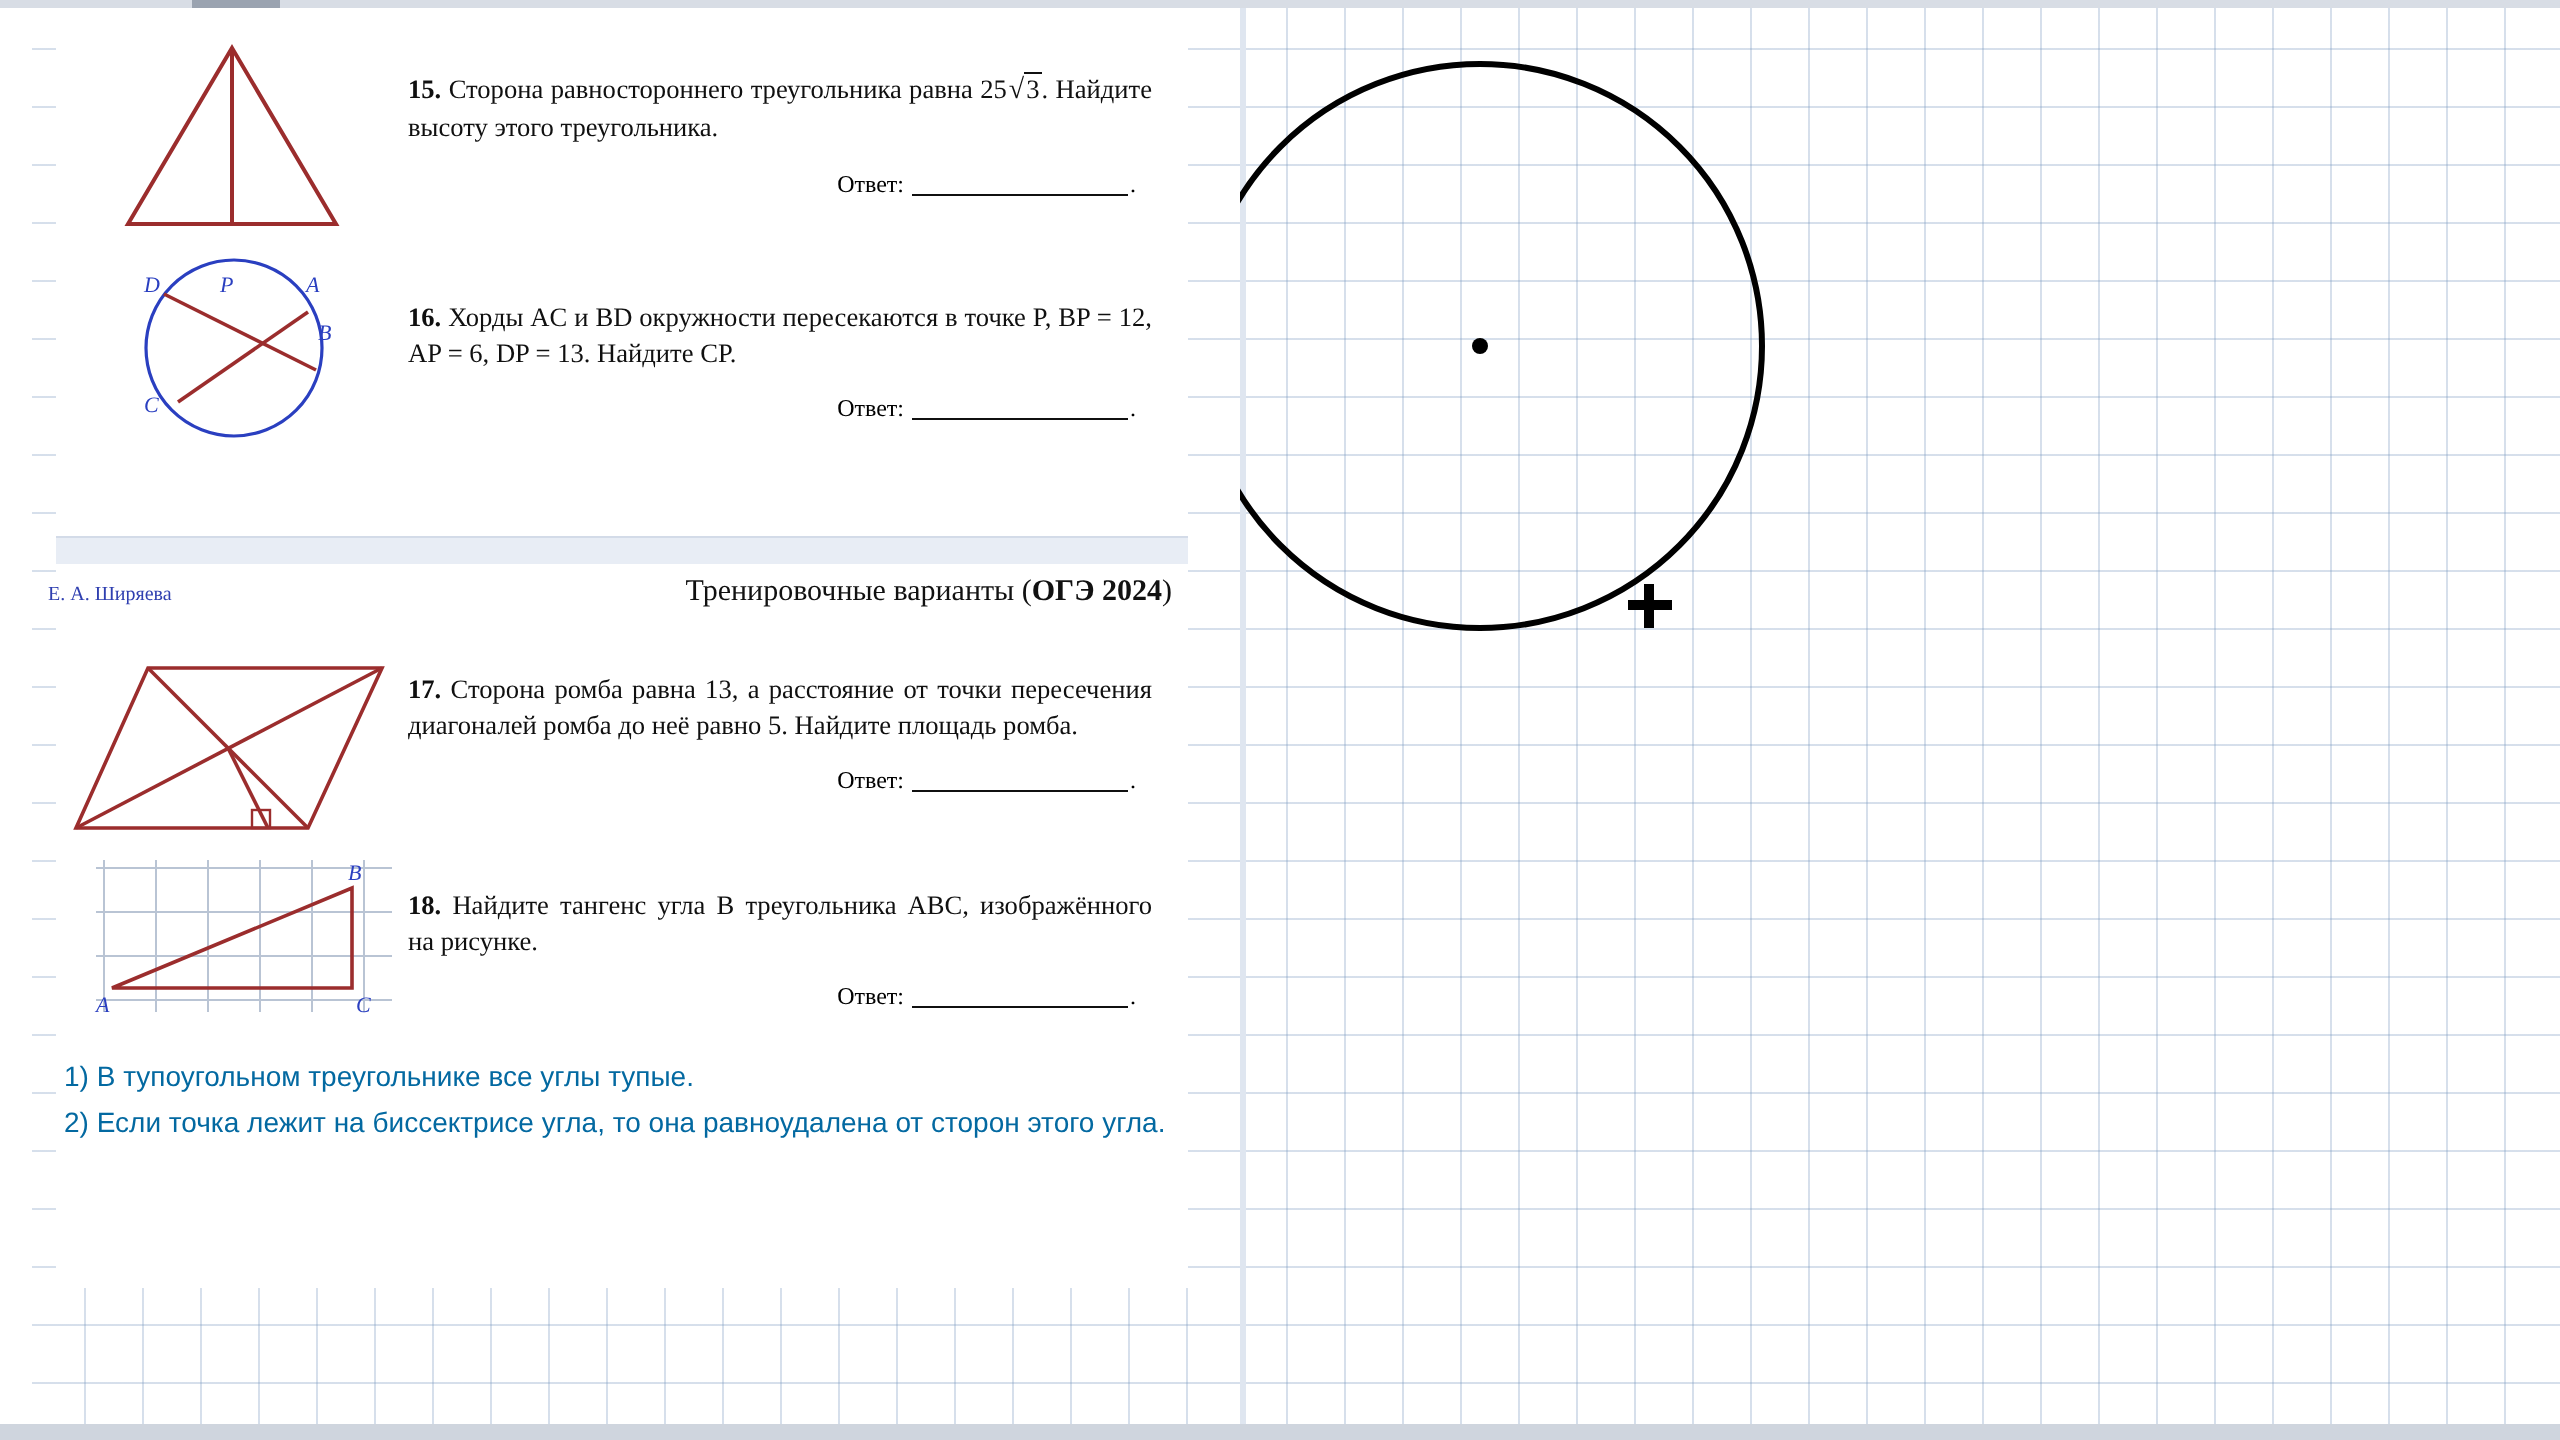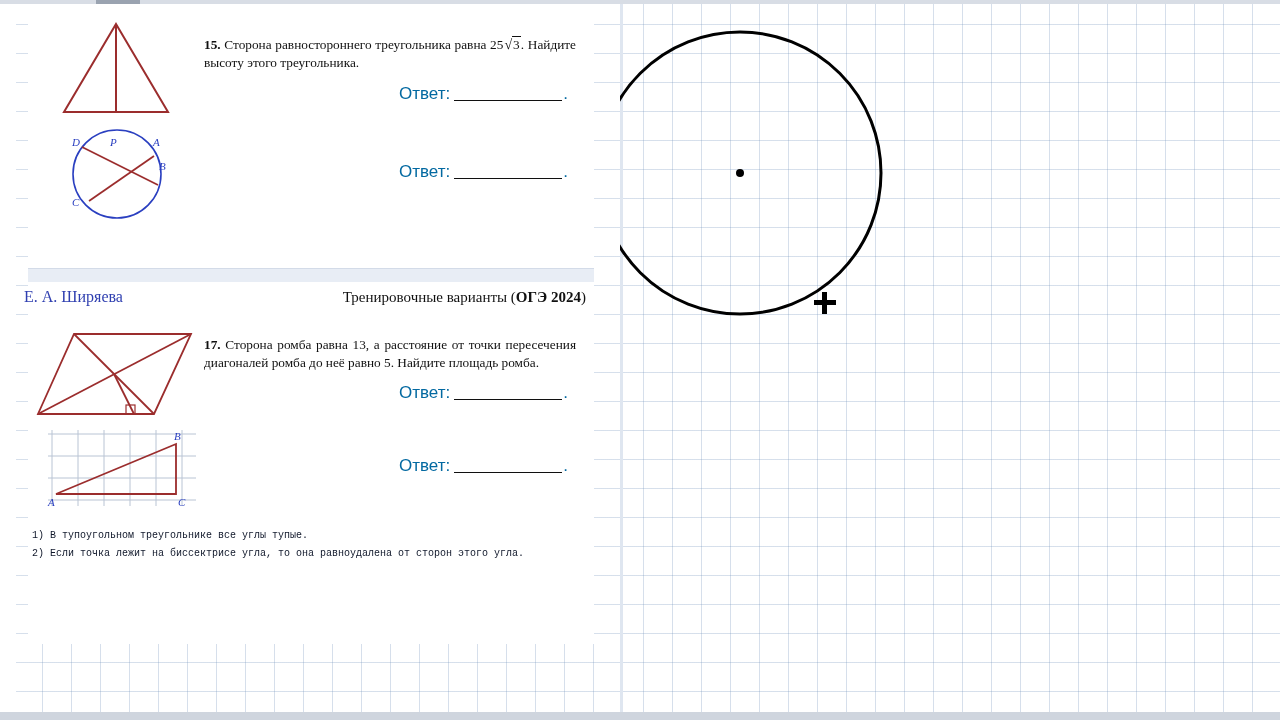--- a/index.html
+++ b/index.html
@@ -72,44 +72,44 @@
     top: 288px;
     width: 562px;
     font-size: 11px;
     display: flex;
     justify-content: space-between;
     align-items: baseline;
   }
   .page-header .author {
     color: #2f3fb0;
     font-family: "Liberation Serif", serif;
-    font-size: 16px;
+    font-size: 10px;
   }
   .page-header .hdr-right {
     color: #111;
     font-size: 15px;
   }
   .page-header .hdr-right b { font-weight: bold; }
 
   
   .problem {
     position: absolute;
   }
   .ptext {
     font-family: "Liberation Serif", serif;
     font-size: 13.3px;
     line-height: 1.32;
     color: #101010;
     text-align: justify;
   }
   .ptext b { font-weight: bold; }
   .answer-line {
-    font-family: Liberation Sans, sans-serif;
-    font-size: 17px;
-    color: #0369a1;
+    font-family: Liberation Serif, serif;
+    font-size: 12px;
+    color: #000000;
     text-align: right;
     margin-top: 12px;
     padding-right: 8px;
   }
   .answer-line .blank {
     display: inline-block;
     width: 108px;
     border-bottom: 1px solid #101010;
     margin: 0 1px -2px 4px;
     height: 12px;
@@ -117,24 +117,24 @@
   .sqrt {
     display: inline-block;
     position: relative;
     padding-left: 1px;
   }
   .sqrt .radic { font-size: 14px; }
   .sqrt .rad { border-top: 1px solid #101010; padding: 0 1px; }
 
   
   .list-line {
-    font-family: Liberation Mono, monospace;
-    font-size: 10px;
+    font-family: Liberation Sans, sans-serif;
+    font-size: 14px;
     line-height: 1.35;
-    color: #0f172a;
+    color: #0369a1;
   }
 
   
   .canvas-pane {
     position: absolute;
     left: 620px; top: 0;
     width: 660px; height: 720px;
     background: #ffffff;
     overflow: hidden;
   }
@@ -216,20 +216,24 @@
         <line x1="20" y1="19" x2="96" y2="57" stroke="#9b2d2d" stroke-width="1.8"></line>
         <line x1="27" y1="73" x2="92" y2="28" stroke="#9b2d2d" stroke-width="1.8"></line>
         <text x="10" y="18" font-family="Liberation Serif, serif" font-size="11" font-style="italic" fill="#2a3fc0">D</text>
         <text x="48" y="18" font-family="Liberation Serif, serif" font-size="11" font-style="italic" fill="#2a3fc0">P</text>
         <text x="91" y="18" font-family="Liberation Serif, serif" font-size="11" font-style="italic" fill="#2a3fc0">A</text>
         <text x="97" y="42" font-family="Liberation Serif, serif" font-size="11" font-style="italic" fill="#2a3fc0">B</text>
         <text x="10" y="78" font-family="Liberation Serif, serif" font-size="11" font-style="italic" fill="#2a3fc0">C</text>
       </svg>
     </div>
     <div class="problem" style="left:188px; top:150px; width:372px;">
+      <div class="ptext">
+        <b>16.</b>
+        <span>Хорды AC и BD окружности пересекаются в точке P, BP = 12, AP = 6, DP = 13. Найдите CP.</span>
+      </div>
       <div class="answer-line">
         <span>Ответ:</span><span class="blank"></span>.
       </div>
     </div>
 
     <div class="page-header">
       <span class="author">Е. А. Ширяева</span>
       <span class="hdr-right"><span>Тренировочные варианты (</span><b>ОГЭ 2024</b><span>)</span></span>
     </div>
 
@@ -266,20 +270,24 @@
           <line x1="112" y1="2" x2="112" y2="78"></line>
           <line x1="138" y1="2" x2="138" y2="78"></line>
         </g>
         <polygon points="12,66 132,66 132,16" fill="none" stroke="#9b2d2d" stroke-width="1.8"></polygon>
         <text x="130" y="12" font-family="Liberation Serif, serif" font-size="11" font-style="italic" fill="#2a3fc0">B</text>
         <text x="4" y="78" font-family="Liberation Serif, serif" font-size="11" font-style="italic" fill="#2a3fc0">A</text>
         <text x="134" y="78" font-family="Liberation Serif, serif" font-size="11" font-style="italic" fill="#2a3fc0">C</text>
       </svg>
     </div>
     <div class="problem" style="left:188px; top:444px; width:372px;">
+      <div class="ptext">
+        <b>18.</b>
+        <span>Найдите тангенс угла B треугольника ABC, изображённого на рисунке.</span>
+      </div>
       <div class="answer-line">
         <span>Ответ:</span><span class="blank"></span>.
       </div>
     </div>
 
     <div class="problem" style="left:16px; top:524px; width:552px;">
       <div class="list-line" style="margin-top:5px;">1) В тупоугольном треугольнике все углы тупые.</div>
       <div class="list-line" style="margin-top:4px; text-align:justify;">2) Если точка лежит на биссектрисе угла, то она равноудалена от сторон этого угла.</div>
     </div>
   </div>

